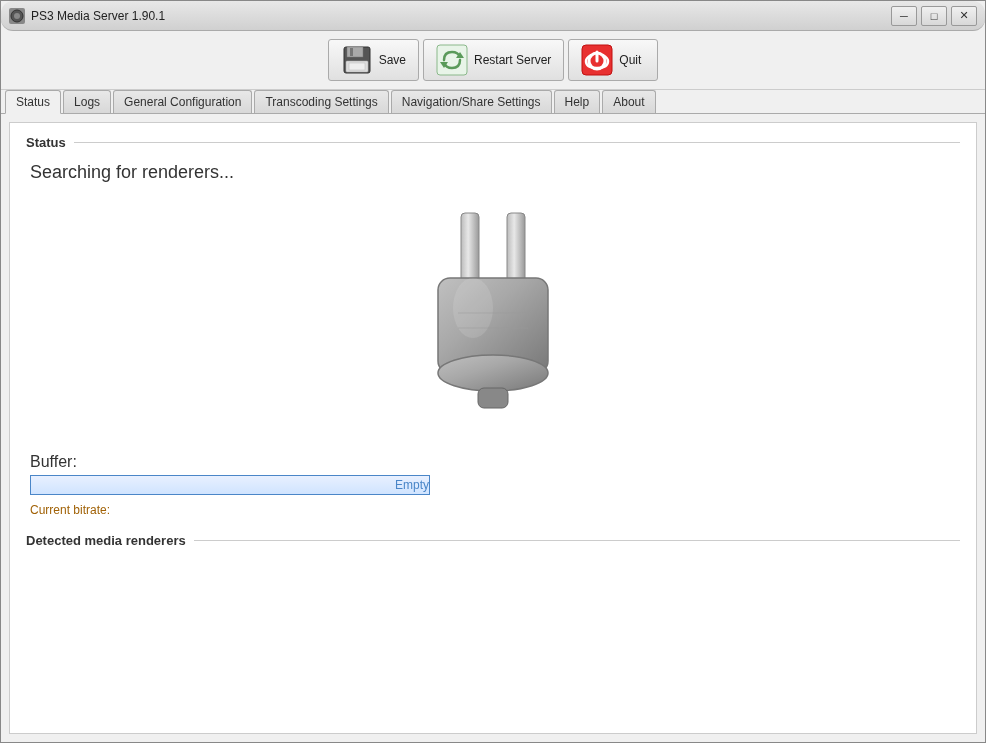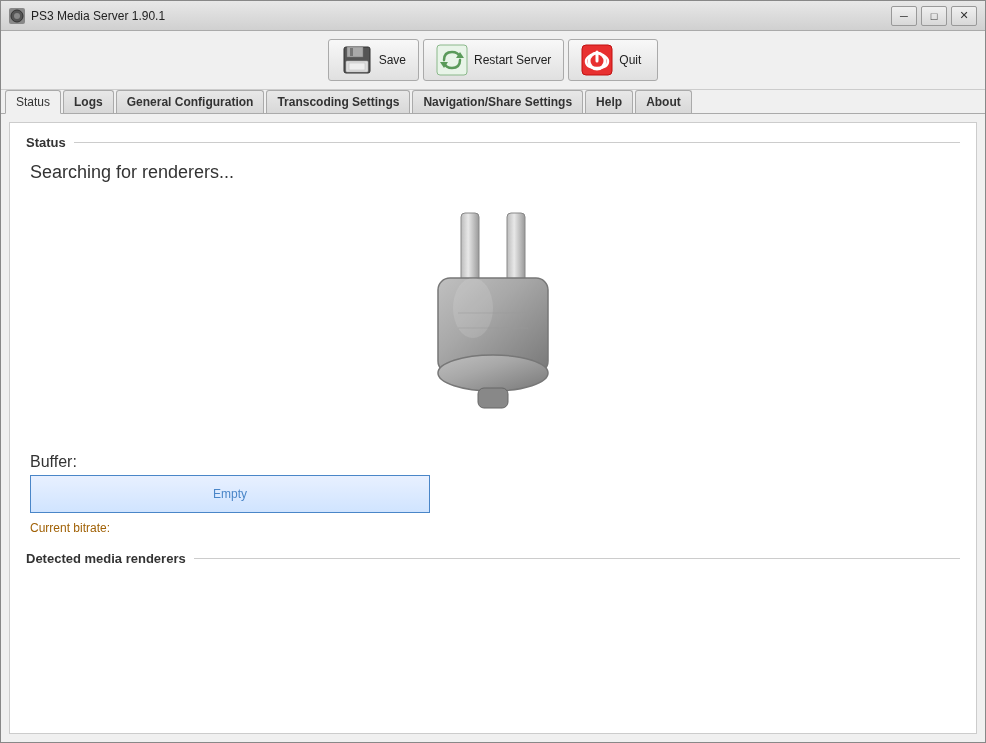--- a/index.html
+++ b/index.html
@@ -23,20 +23,21 @@
     }
 
     .title-bar {
       background: linear-gradient(to bottom, #e8e8e8, #d0d0d0);
       height: 30px;
       display: flex;
       align-items: center;
       padding: 0 8px;
       border-bottom: 1px solid #aaa;
       flex-shrink: 0;
+      border-radius: 12px;
     }
 
     .title-bar-icon {
       width: 16px;
       height: 16px;
       margin-right: 6px;
       background: #888;
       border-radius: 2px;
       display: flex;
       align-items: center;
@@ -115,21 +116,20 @@
     .tab {
       padding: 4px 10px;
       font-size: 12px;
       cursor: pointer;
       border: 1px solid #aaa;
       border-bottom: none;
       background: linear-gradient(to bottom, #e8e8e8, #d8d8d8);
       margin-right: 2px;
       border-radius: 3px 3px 0 0;
       color: #333;
-      font-weight: bold;
     }
 
     .tab.active {
       background: #f0f0f0;
       border-bottom: 1px solid #f0f0f0;
       margin-bottom: -1px;
       z-index: 1;
       font-weight: normal;
     }
 
@@ -197,26 +197,26 @@
     }
 
     .buffer-label {
       font-size: 16px;
       color: #333;
       margin-bottom: 4px;
     }
 
     .buffer-bar-container {
       width: 400px;
-      height: 38px;
+      height: 20px;
       border: 1px solid #4a86c8;
       background: linear-gradient(to bottom, #e8f0ff, #d0e4ff);
       display: flex;
       align-items: center;
-      justify-content: center;
+      justify-content: flex-end;
       margin-bottom: 8px;
     }
 
     .buffer-bar-text {
       font-size: 12px;
       color: #4a86c8;
     }
 
     .bitrate-label {
       font-size: 12px;

